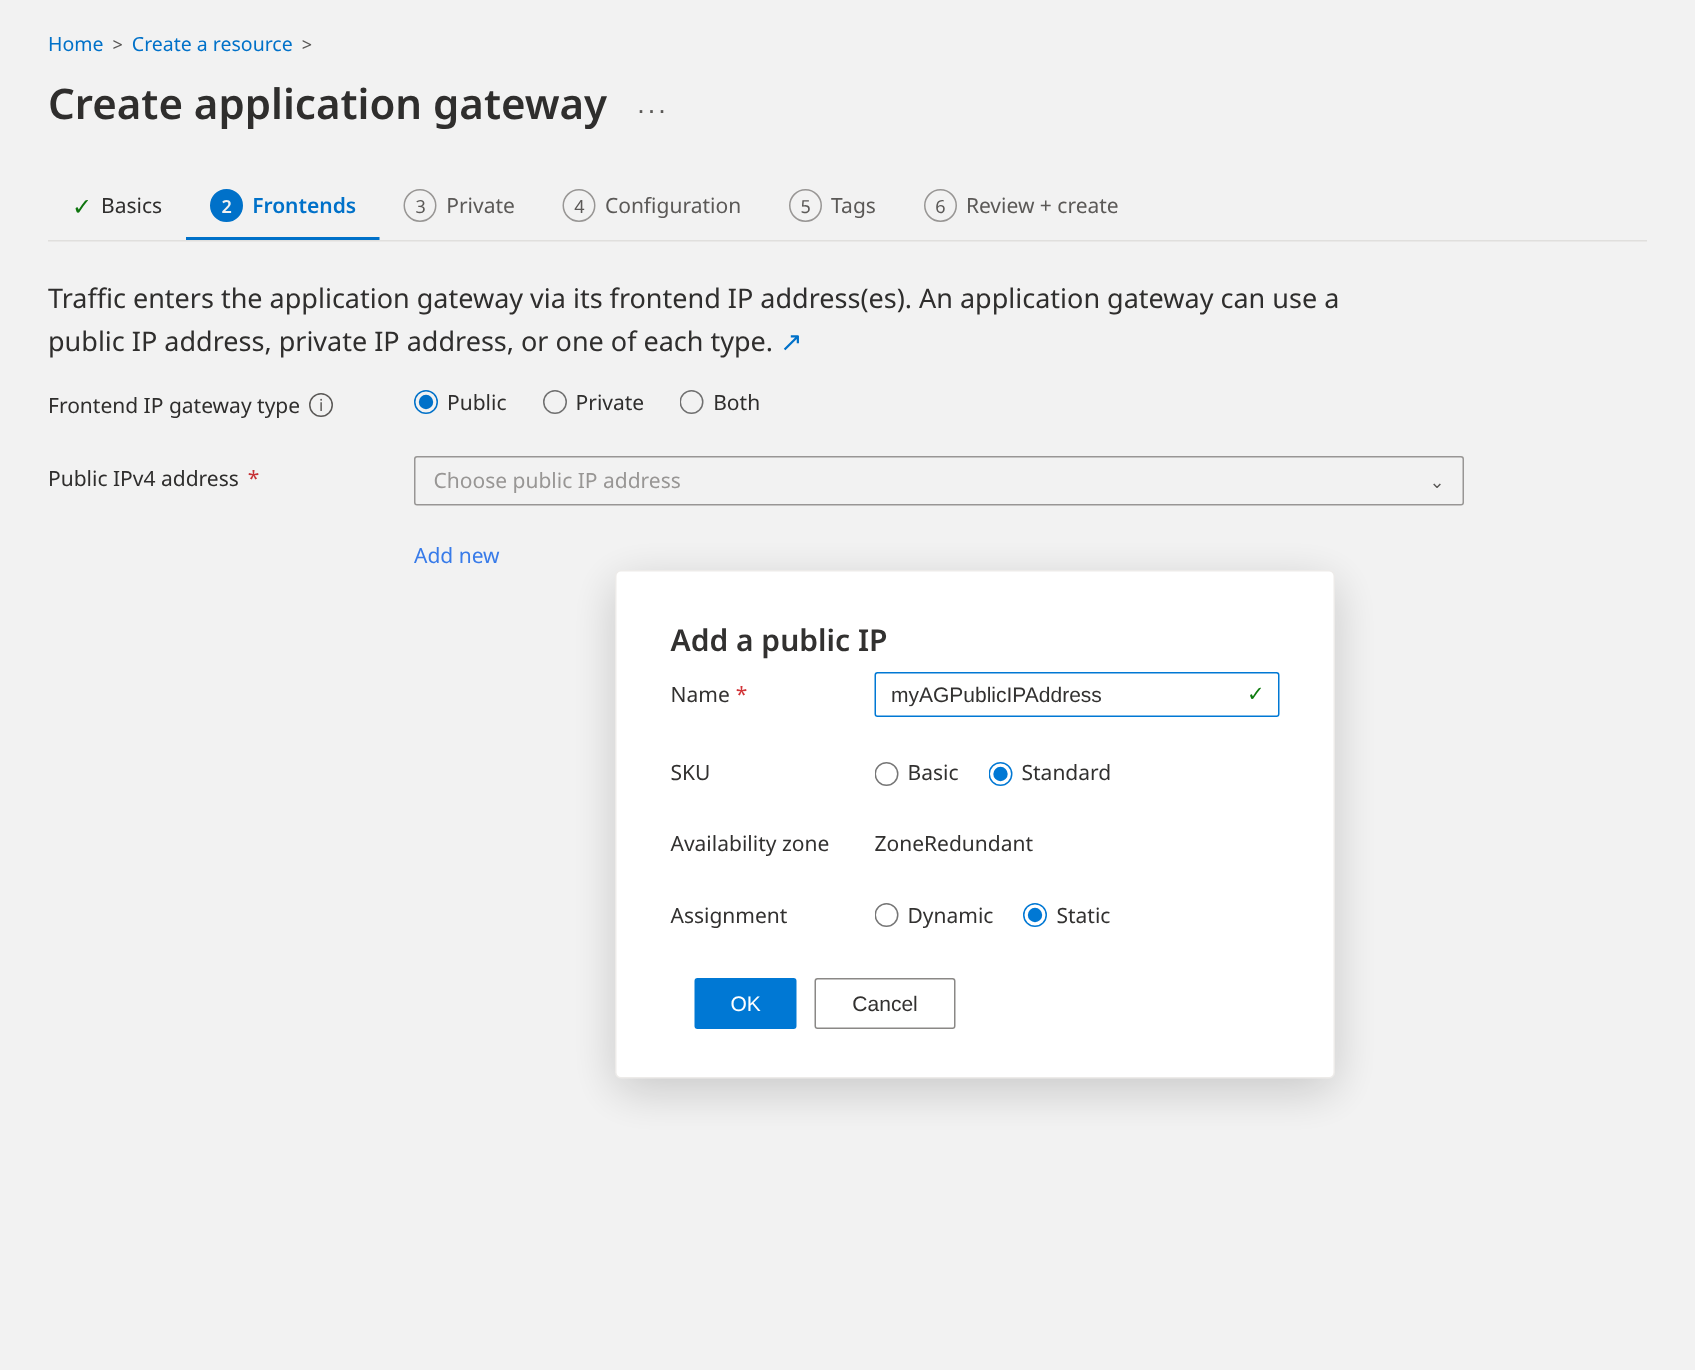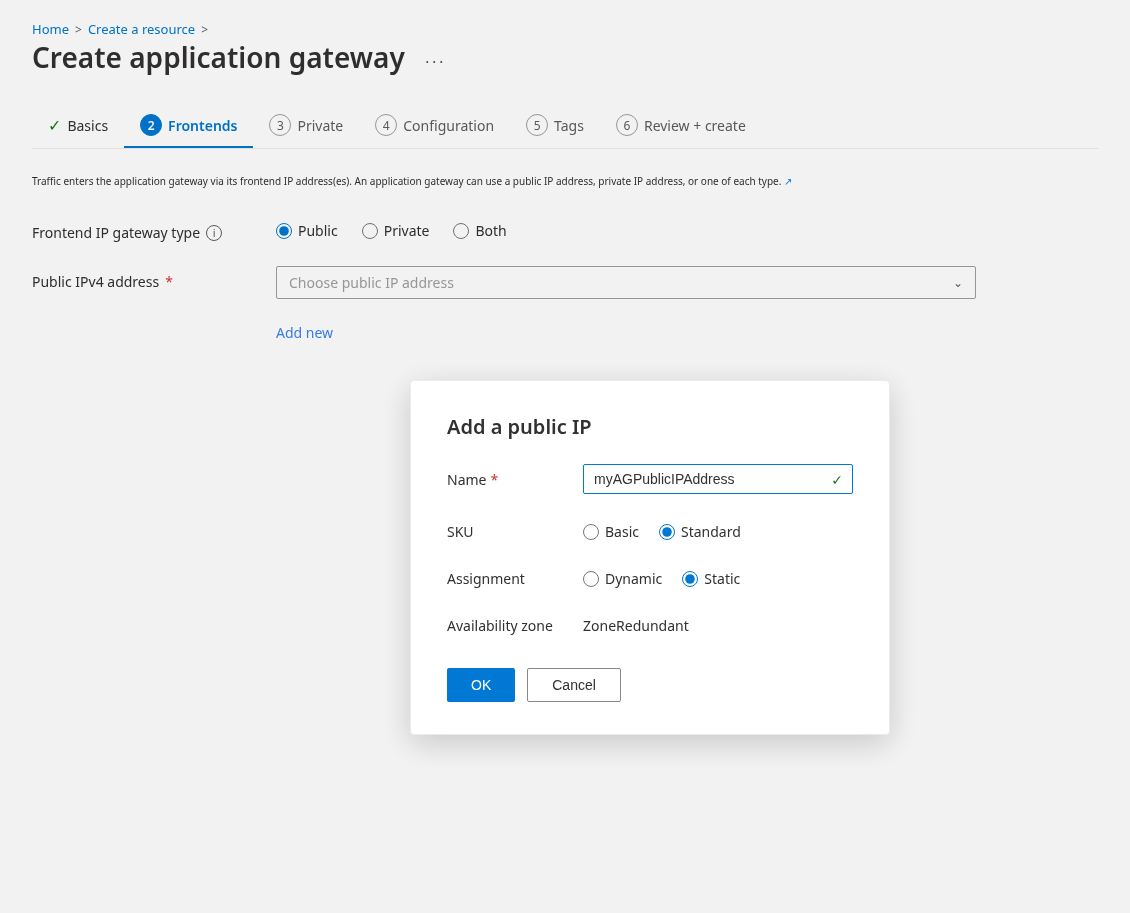--- a/index.html
+++ b/index.html
@@ -12,20 +12,21 @@
     .page-container {
       padding: 20px 32px;
       max-width: 1130px;
     }
     .breadcrumb {
       display: flex;
       align-items: center;
       gap: 6px;
       font-size: 13px;
       color: #0078d4;
+      margin-bottom: 12px;
     }
     .breadcrumb span {
       color: #605e5c;
       font-size: 12px;
     }
     .breadcrumb a {
       color: #0078d4;
       text-decoration: none;
       cursor: pointer;
     }
@@ -92,23 +93,23 @@
       background: #0078d4;
       border-color: #0078d4;
       color: #fff;
     }
     .tab-check {
       color: #107c10;
       font-size: 16px;
     }
     
     .description {
-      font-size: 10px;
-      color: #323130;
-      margin-bottom: 28px;
+      font-size: 18px;
+      color: #323130;
+      margin-bottom: 12px;
       line-height: 1.6;
       max-width: 900px;
     }
     .description a {
       color: #0078d4;
       text-decoration: none;
     }
     
     .form-row {
       display: flex;
@@ -209,21 +210,21 @@
       box-shadow: 0 8px 32px rgba(0,0,0,0.18);
       border-radius: 4px;
       padding: 32px 36px;
       width: 480px;
       position: relative;
     }
     .modal-title {
       font-size: 20px;
       font-weight: 600;
       color: #323130;
-      margin-bottom: 24px;
+      margin-bottom: 8px;
     }
     .modal-form-row {
       display: flex;
       align-items: center;
       margin-bottom: 28px;
       gap: 16px;
     }
     .modal-label {
       min-width: 120px;
       font-size: 14px;
@@ -289,20 +290,21 @@
     }
     .btn-primary {
       background: #0078d4;
       color: #fff;
       border: none;
       border-radius: 2px;
       padding: 8px 24px;
       font-size: 14px;
       cursor: pointer;
       font-weight: 400;
+      margin-left: 16px;
     }
     .btn-secondary {
       background: #fff;
       color: #323130;
       border: 1px solid #8a8886;
       border-radius: 2px;
       padding: 8px 24px;
       font-size: 14px;
       cursor: pointer;
     }
@@ -431,40 +433,40 @@
           <label for="sku_basic">Basic</label>
         </div>
         <div class="modal-radio-option">
           <input type="radio" name="sku" id="sku_standard" checked="" style="">
           <label for="sku_standard">Standard</label>
         </div>
       </div>
     </div>
 
     <div class="modal-form-row">
+      <div class="avail-label">
+        <span>Availability zone</span>
+      </div>
+      <div class="modal-static-value">ZoneRedundant</div>
+    </div>
+
+    <div class="modal-form-row">
       <div class="modal-label">
         <span>Assignment</span>
       </div>
       <div class="modal-radio-group">
         <div class="modal-radio-option">
           <input type="radio" name="assignment" id="assign_dynamic" style="">
           <label for="assign_dynamic">Dynamic</label>
         </div>
         <div class="modal-radio-option">
           <input type="radio" name="assignment" id="assign_static" checked="" style="">
           <label for="assign_static">Static</label>
         </div>
       </div>
     </div>
 
-    <div class="modal-form-row">
-      <div class="avail-label">
-        <span>Availability zone</span>
-      </div>
-      <div class="modal-static-value">ZoneRedundant</div>
-    </div>
-
     <div class="modal-actions">
       <button class="btn-primary">OK</button>
       <button class="btn-secondary">Cancel</button>
     </div>
   </div>
 </div>
 
 </body></html>

